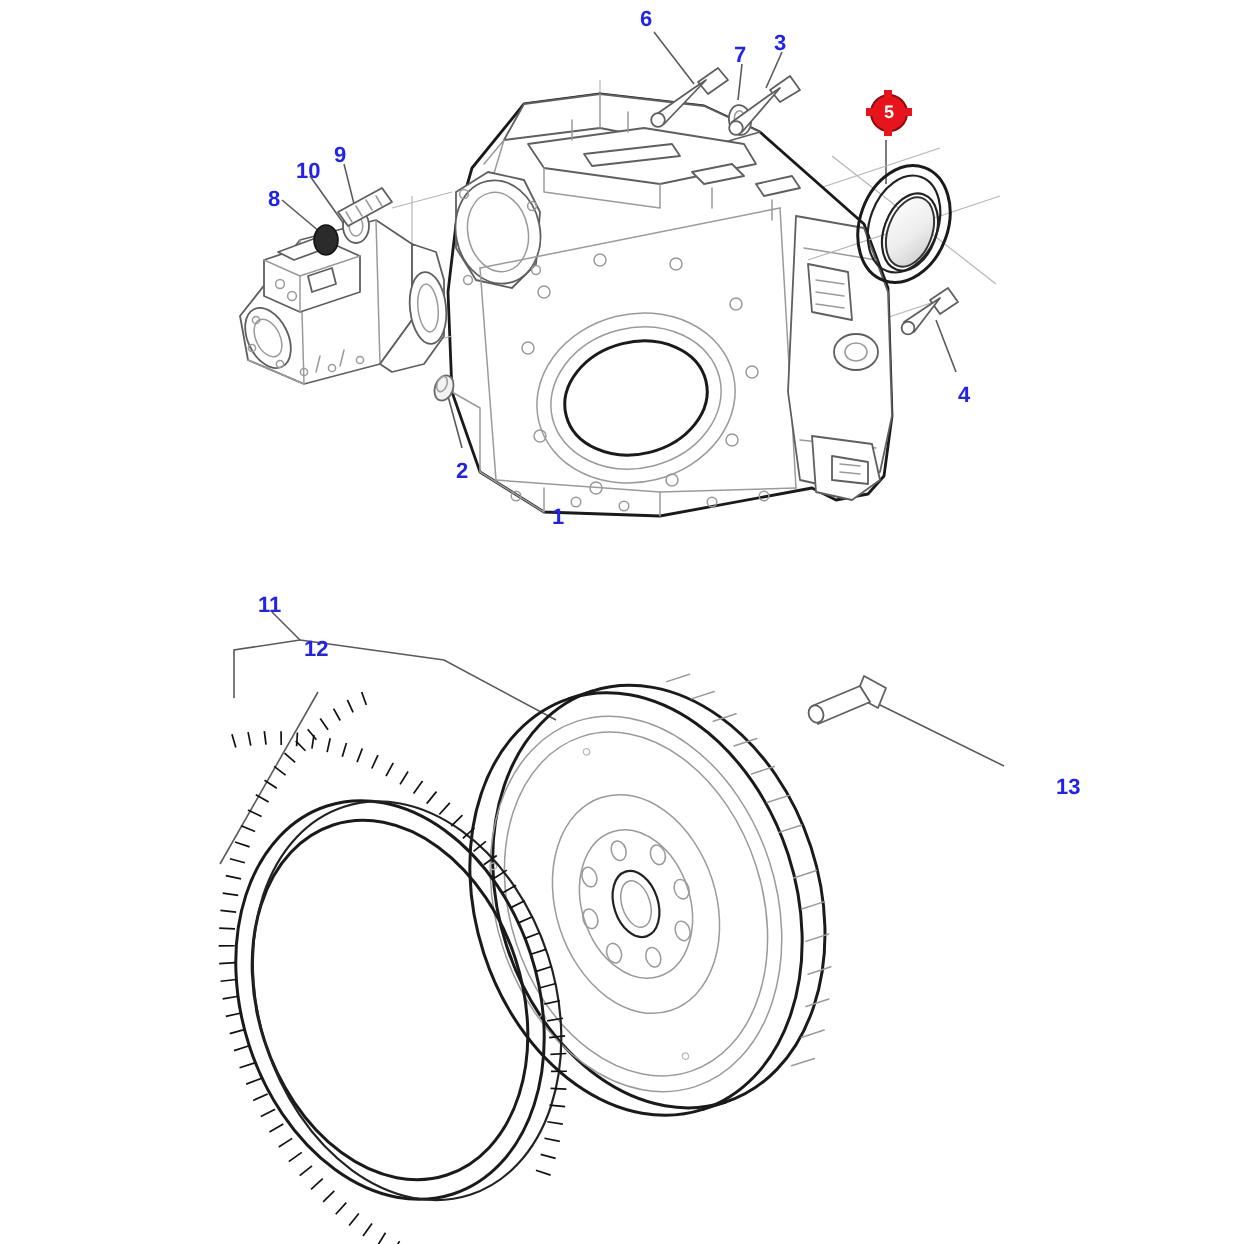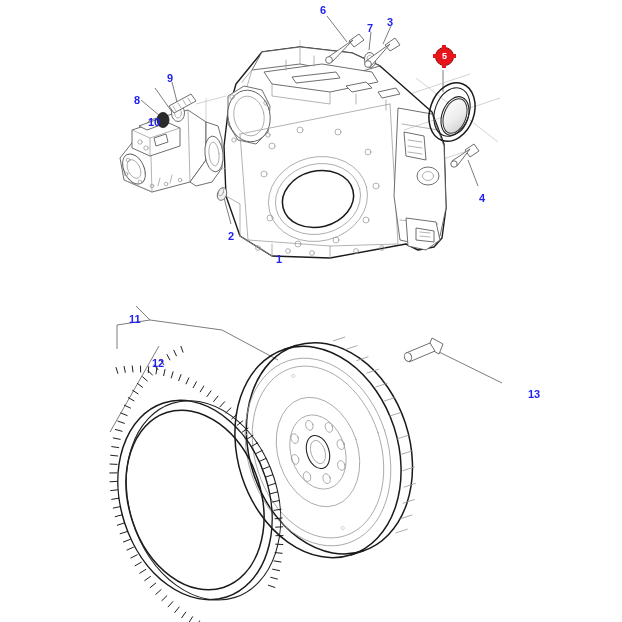--- a/index.html
+++ b/index.html
@@ -389,23 +389,23 @@
   </svg>
 
   <div class="lbl" style="left:276px;top:254px;">1</div>
   <div class="lbl" style="left:228px;top:231px;">2</div>
   <div class="lbl" style="left:387px;top:17px;">3</div>
   <div class="lbl" style="left:479px;top:193px;">4</div>
   <div class="lbl" style="left:320px;top:5px;">6</div>
   <div class="lbl" style="left:367px;top:23px;">7</div>
   <div class="lbl" style="left:134px;top:95px;">8</div>
   <div class="lbl" style="left:167px;top:73px;">9</div>
-  <div class="lbl" style="left:148px;top:81px;margin-top:36px;">10</div>
-  <div class="lbl" style="left:129px;top:314px;">11</div>
-  <div class="lbl" style="left:152px;top:358px;">12</div>
+  <div class="lbl" style="left:148px;top:81px;">10</div>
+  <div class="lbl" style="left:129px;top:298px;">11</div>
+  <div class="lbl" style="left:152px;top:320px;">12</div>
   <div class="lbl" style="left:504px;top:389px;margin-left:24px;">13</div>
 
   <div class="hl" style="left:435px;top:47px;">
     <i class="n"></i>
     <i class="s"></i>
     <i class="w"></i>
     <i class="e"></i>
     <span>5</span>
   </div>
 

